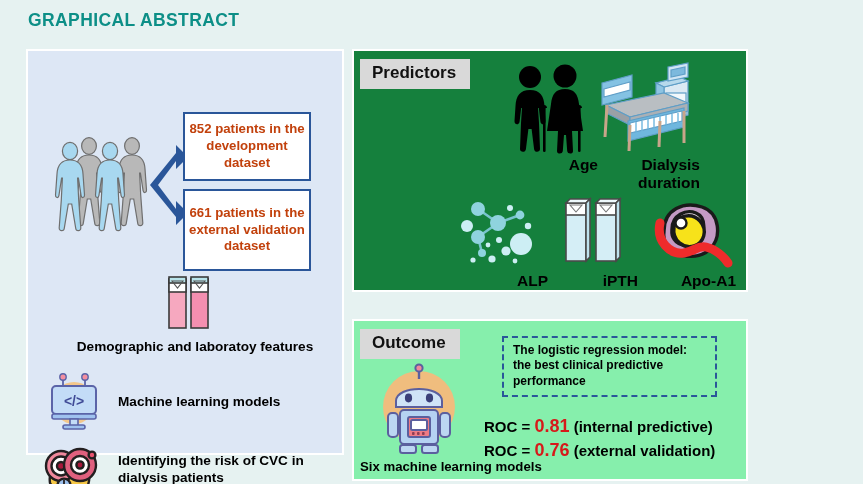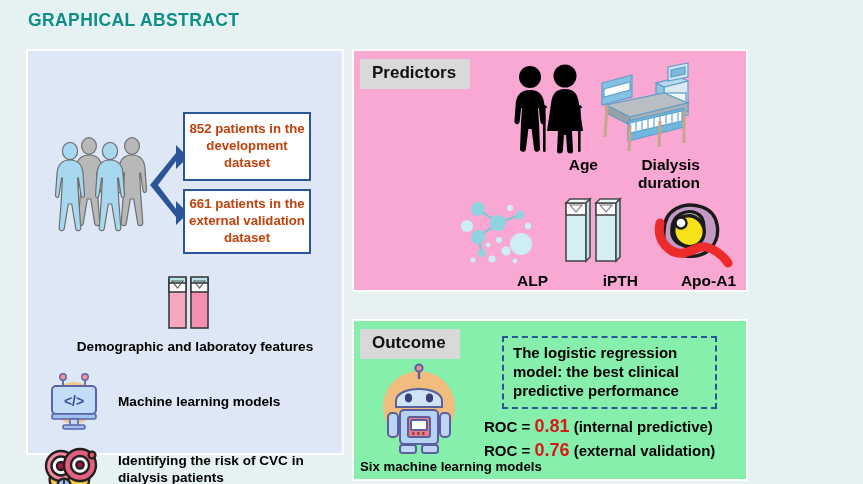--- a/index.html
+++ b/index.html
@@ -40,21 +40,21 @@
     background: #dde7f5;
     border: 2px solid #ffffff;
     box-sizing: border-box;
   }
   .panel-predictors {
     position: absolute;
     left: 352px;
     top: 49px;
     width: 396px;
     height: 243px;
-    background: #f9a8d4;
+    background: #15803d;
     border: 2px solid #ffffff;
     box-sizing: border-box;
   }
   .panel-outcome {
     position: absolute;
     left: 352px;
     top: 300px;
     width: 396px;
     height: 162px;
     background: #86efac;
@@ -86,21 +86,21 @@
     font-size: 13.2px;
     font-weight: bold;
     line-height: 1.27;
     text-align: center;
     display: flex;
     align-items: center;
     justify-content: center;
     padding: 2px 4px;
   }
   .box-dev { left: 155px; top: 61px; width: 128px; height: 69px; }
-  .box-val { left: 155px; top: 138px; width: 128px; height: 65px; }
+  .box-val { left: 155px; top: 138px; width: 128px; height: 82px; }
 
   
   .people {
     position: absolute;
     left: 30px;
     top: 82px;
     width: 92px;
     height: 100px;
   }
   .arrow-svg {
@@ -156,21 +156,21 @@
 
   
   .callout {
     position: absolute;
     left: 148px;
     top: 15px;
     width: 215px;
     border: 2.5px dashed #2a5699;
     box-sizing: border-box;
     padding: 5px 7px 6px 9px;
-    font-size: 15px;
+    font-size: 12px;
     font-weight: bold;
     color: #000;
     line-height: 1.28;
   }
   .roc-line {
     position: absolute;
     font-size: 15px;
     font-weight: bold;
     color: #000;
     white-space: nowrap;

